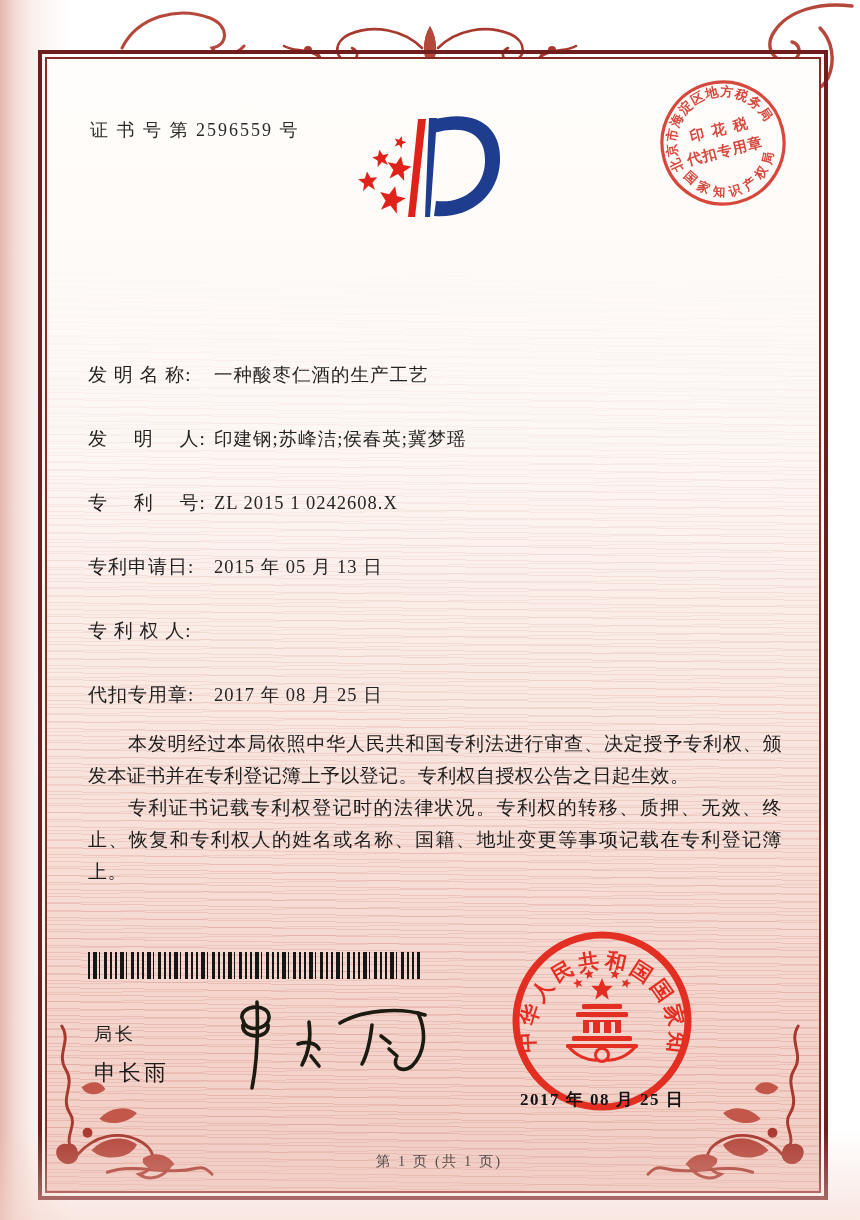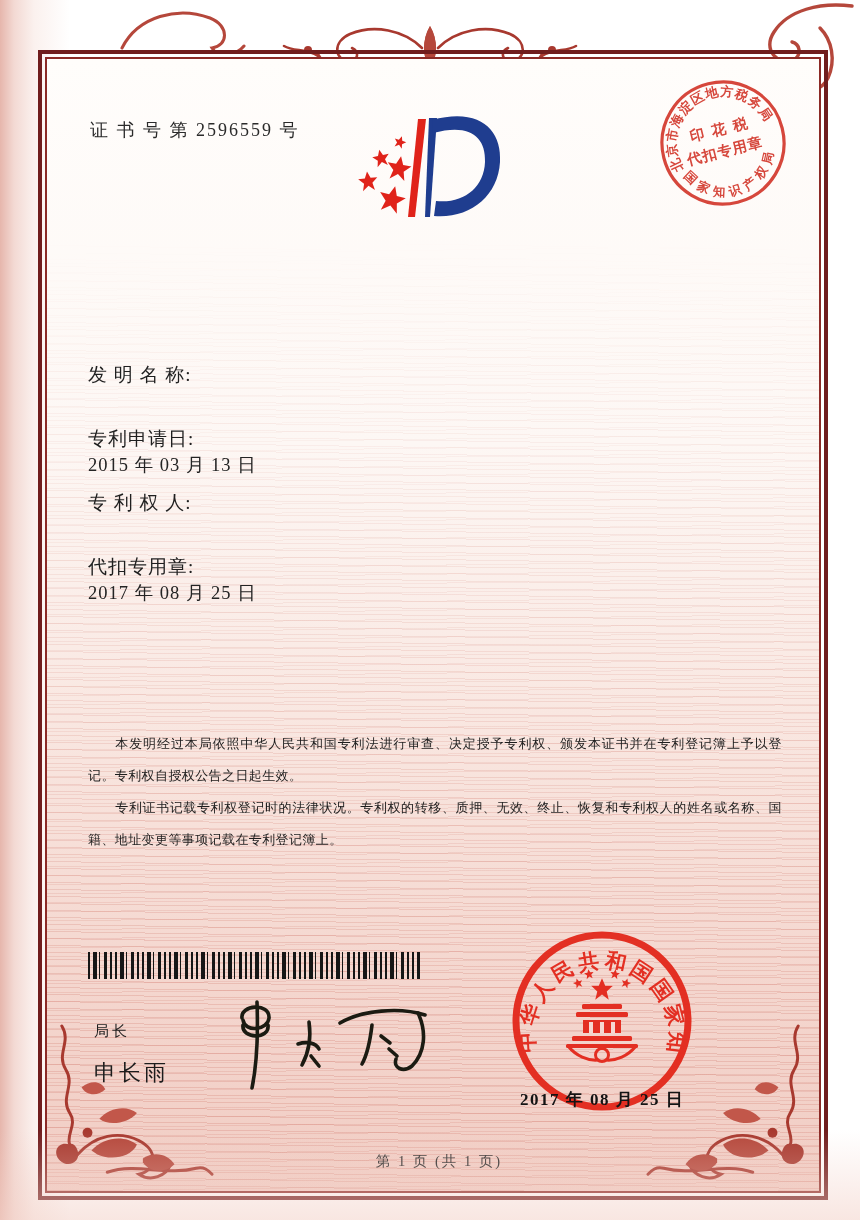--- a/index.html
+++ b/index.html
@@ -37,35 +37,35 @@
             mask-image:linear-gradient(180deg,transparent 0%,transparent 16%,rgba(0,0,0,.35) 38%,rgba(0,0,0,.7) 62%,#000 85%);
   }
   .abs{position:absolute;}
   
   .cert-no{left:90px;top:118px;font-size:18px;letter-spacing:2px;color:#2b2b2b;white-space:pre;}
   .title{
     left:0;right:0;top:238px;text-align:center;
     font-size:44px;font-weight:600;color:#151515;letter-spacing:14px;white-space:pre;
   }
   .fields{left:88px;top:362px;width:700px;}
-  .field-row{display:flex;align-items:baseline;margin-bottom:36px;height:28px;flex-direction:column;}
+  .field-row{display:flex;align-items:baseline;margin-bottom:36px;height:28px;}
   .field-label{min-width:126px;font-size:19px;color:#1f1f1f;white-space:pre;letter-spacing:1px;}
   .field-value{font-size:18.5px;color:#242424;letter-spacing:1px;white-space:pre;}
   .paragraphs{left:88px;top:728px;width:694px;color:#1d1d1d;}
-  .paragraphs p{margin:0;font-size:13px;line-height:32px;text-indent:2.1em;letter-spacing:.4px;text-align:justify;}
+  .paragraphs p{margin:0;font-size:19px;line-height:32px;text-indent:2.1em;letter-spacing:.4px;text-align:justify;}
   .barcode{
     left:88px;top:952px;width:332px;height:27px;
     background:repeating-linear-gradient(90deg,
       #161616 0 2px, transparent 2px 5px,
       #161616 5px 9px, transparent 9px 11px,
       #161616 11px 12px, transparent 12px 16px,
       #161616 16px 19px, transparent 19px 22px,
       #161616 22px 24px, transparent 24px 27px);
   }
-  .sig-title{left:94px;top:1022px;font-size:15px;color:#1c1c1c;letter-spacing:3px;font-family:"Liberation Sans","DejaVu Sans",sans-serif;}
+  .sig-title{left:94px;top:1022px;font-size:18px;color:#1c1c1c;letter-spacing:3px;font-family:"Liberation Sans","DejaVu Sans",sans-serif;}
   .sig-name{left:94px;top:1058px;font-size:22px;color:#1c1c1c;letter-spacing:3px;font-family:"Liberation Sans","DejaVu Sans",sans-serif;}
   .signature-svg{left:212px;top:992px;}
   .seal-svg{left:510px;top:928px;opacity:.95;}
   .seal-date{left:520px;top:1088px;font-size:17px;font-weight:600;color:#141414;letter-spacing:1.5px;z-index:6;white-space:pre;}
   .footer{left:0;right:0;top:1152px;text-align:center;font-size:14.5px;color:#2e2e2e;letter-spacing:2px;white-space:pre;}
   .logo-svg{left:328px;top:100px;}
   .tax-stamp-svg{left:648px;top:68px;transform:rotate(-14deg);}
   .orn{pointer-events:none;}
 </style>
 </head>
@@ -157,24 +157,33 @@
       <textPath href="#taxBottom" startOffset="6">国家知识产权局</textPath>
     </text>
     <text x="75" y="66" text-anchor="middle" font-size="14.5" font-weight="700" fill="#d6473c" letter-spacing="2">印 花 税</text>
     <text x="75" y="88" text-anchor="middle" font-size="14.5" font-weight="700" fill="#d6473c" letter-spacing="1">代扣专用章</text>
   </svg>
 
 
   <div class="abs fields">
     <div class="field-row">
       <span class="field-label">发 明 名 称:</span>
+      <span class="field-value">一种酸枣仁酒的生产工艺</span>
+    </div>
+    <div class="field-row">
+      <span class="field-label">发　 明　 人:</span>
+      <span class="field-value">印建钢;苏峰洁;侯春英;冀梦瑶</span>
+    </div>
+    <div class="field-row">
+      <span class="field-label">专　 利　 号:</span>
+      <span class="field-value">ZL 2015 1 0242608.X</span>
     </div>
     <div class="field-row">
       <span class="field-label">专利申请日:</span>
-      <span class="field-value">2015 年 03 月 13 日</span>
+      <span class="field-value">2015 年 05 月 13 日</span>
     </div>
     <div class="field-row">
       <span class="field-label">专 利 权 人:</span>
     </div>
     <div class="field-row">
       <span class="field-label">代扣专用章:</span>
       <span class="field-value">2017 年 08 月 25 日</span>
     </div>
   </div>
 

